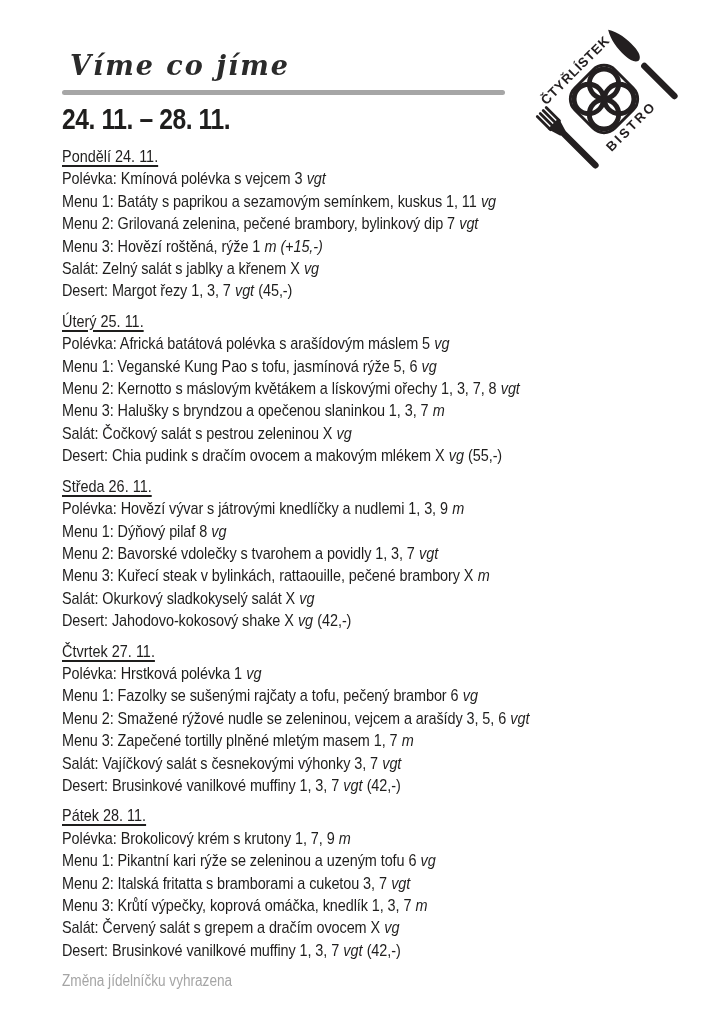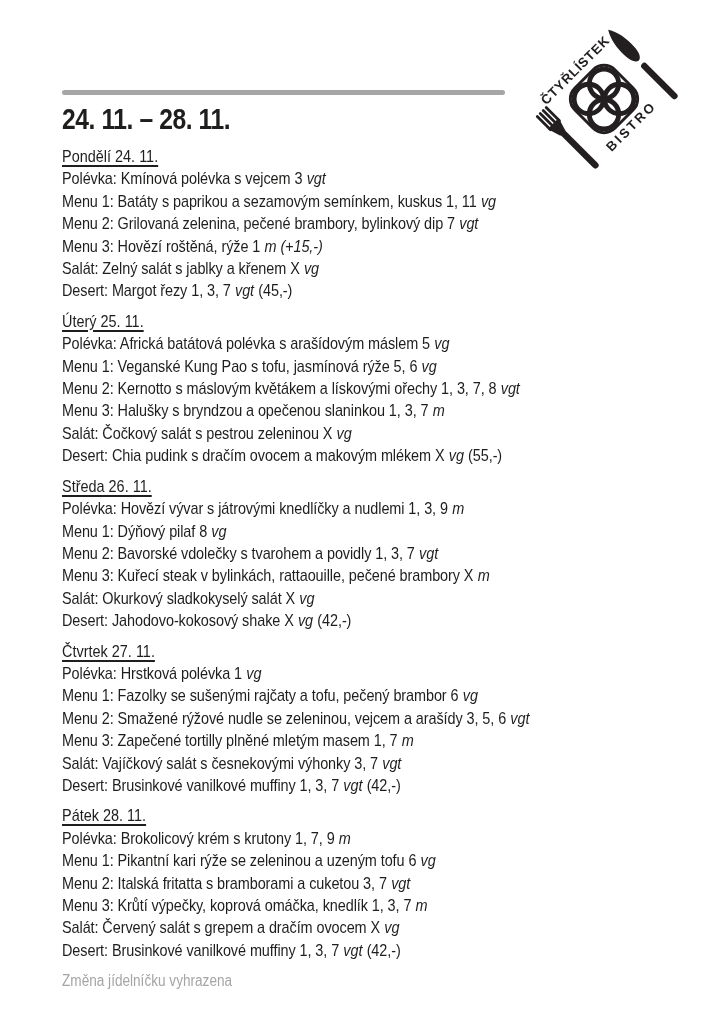--- a/index.html
+++ b/index.html
@@ -97,20 +97,21 @@
     line-height: 22px;
     color: #a5a5a5;
     white-space: nowrap;
   }
 </style>
 </head>
 <body>
 
 <div class="page">
 
+  <div class="script-title">Víme co jíme</div>
 
   <div class="rule"></div>
 
   <svg class="logo" viewBox="0 0 190 190" xmlns="http://www.w3.org/2000/svg">
     <g transform="rotate(-45 95 95)" fill="#231f20">
       <rect x="66" y="66" width="58" height="58" rx="16" fill="#ffffff" stroke="#231f20" stroke-width="3"></rect>
       <g fill="none" stroke="#231f20" stroke-width="5">
         <circle cx="84" cy="84" r="15"></circle>
         <circle cx="106" cy="84" r="15"></circle>
         <circle cx="84" cy="106" r="15"></circle>

